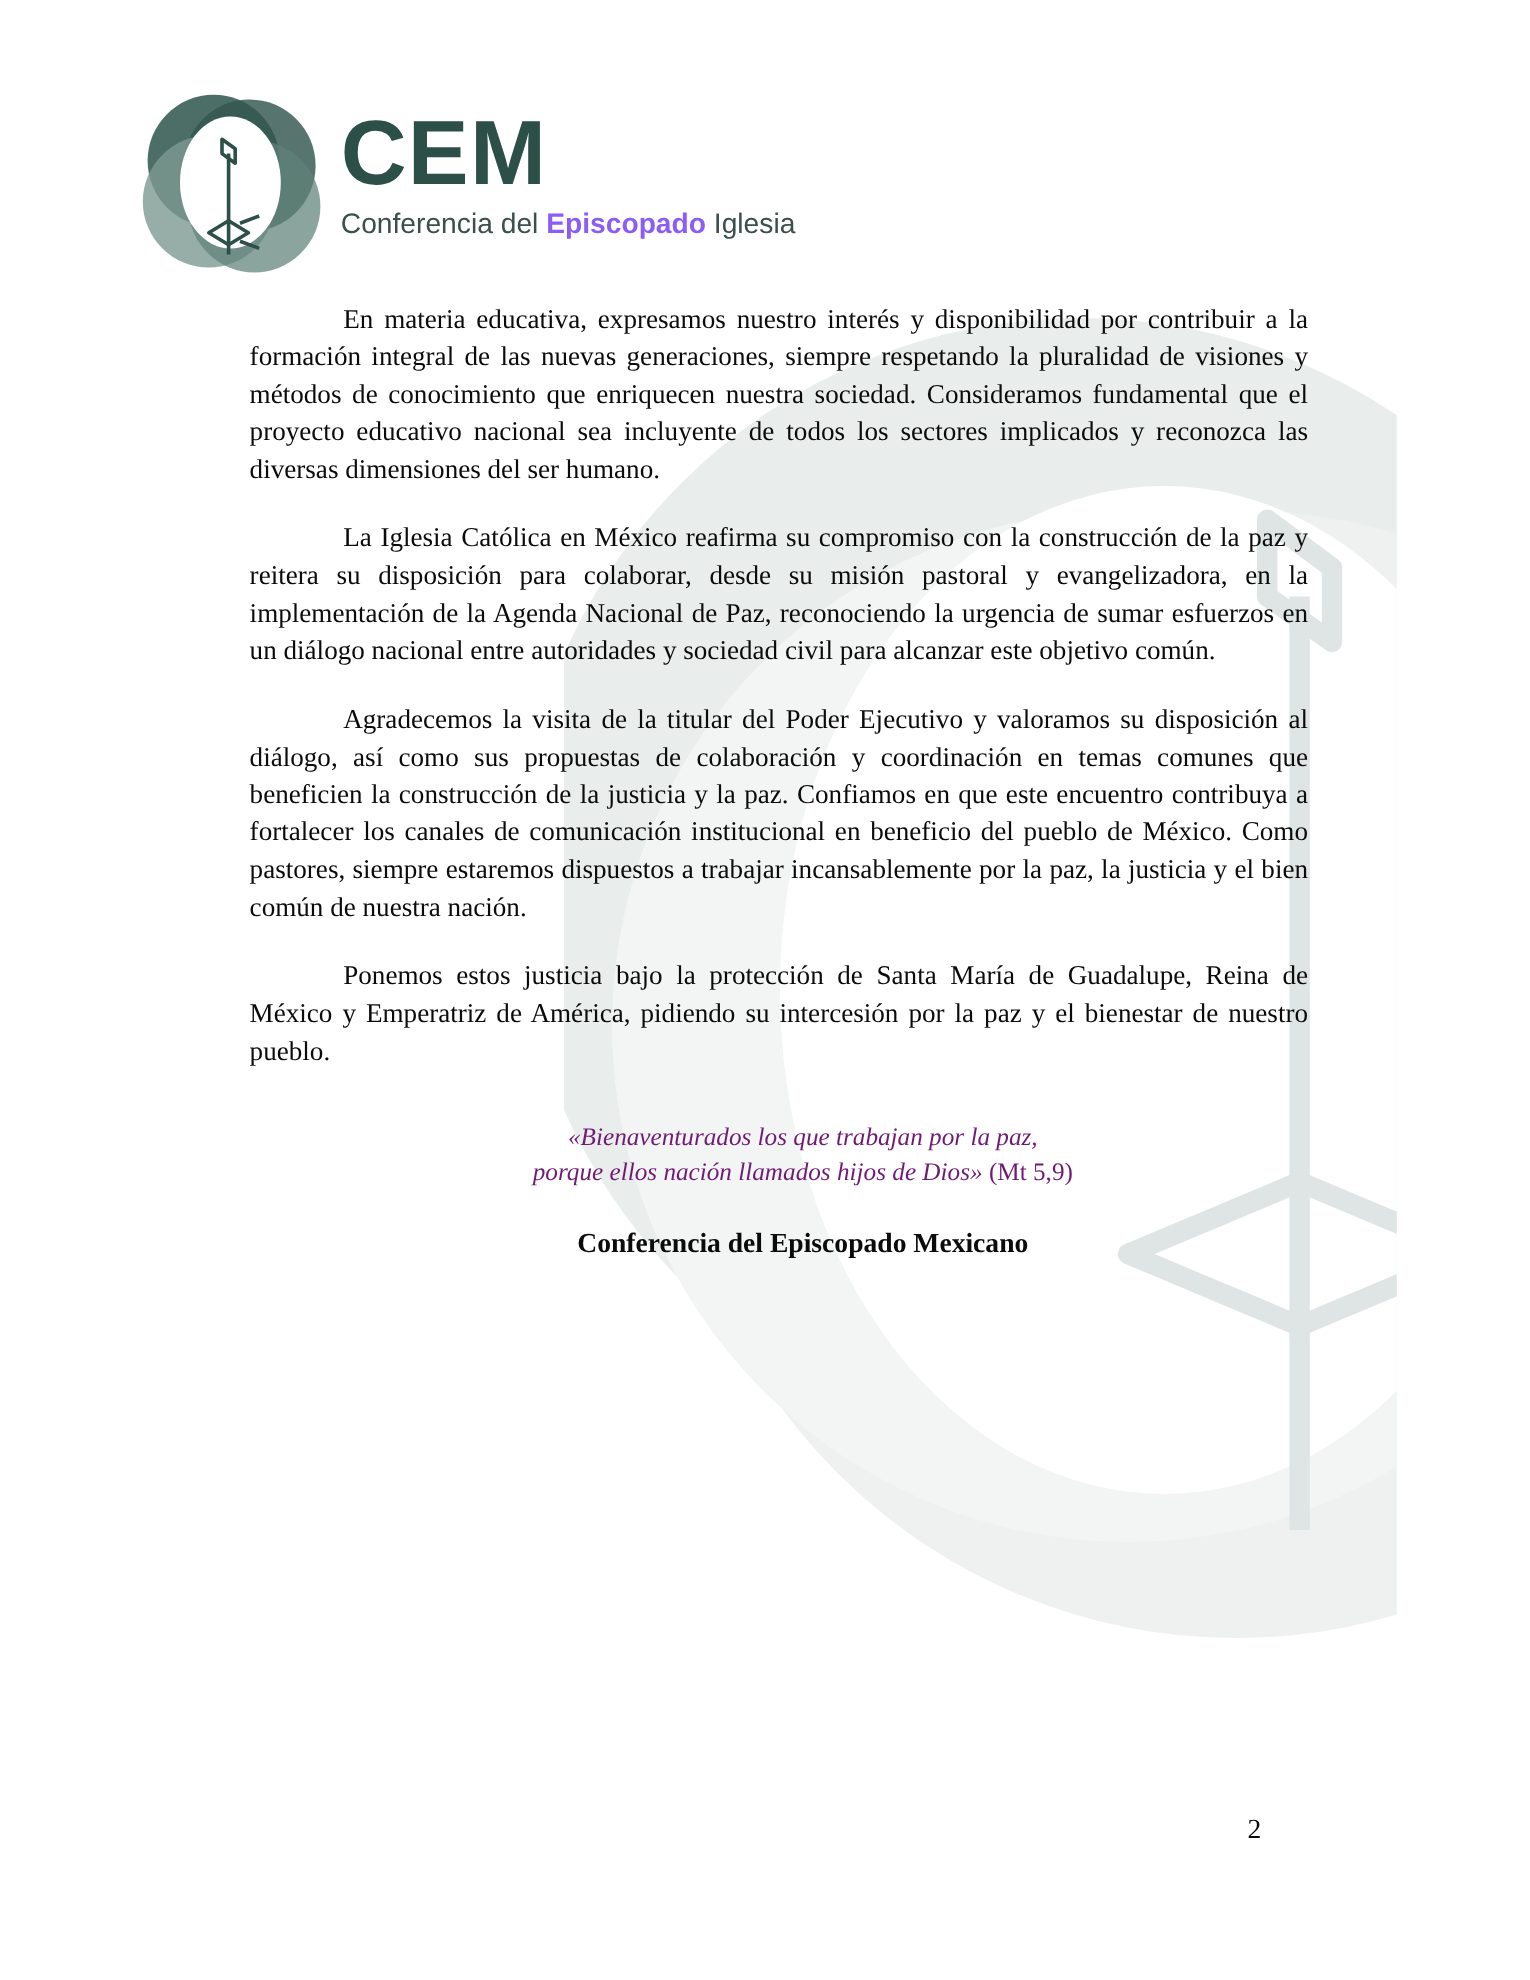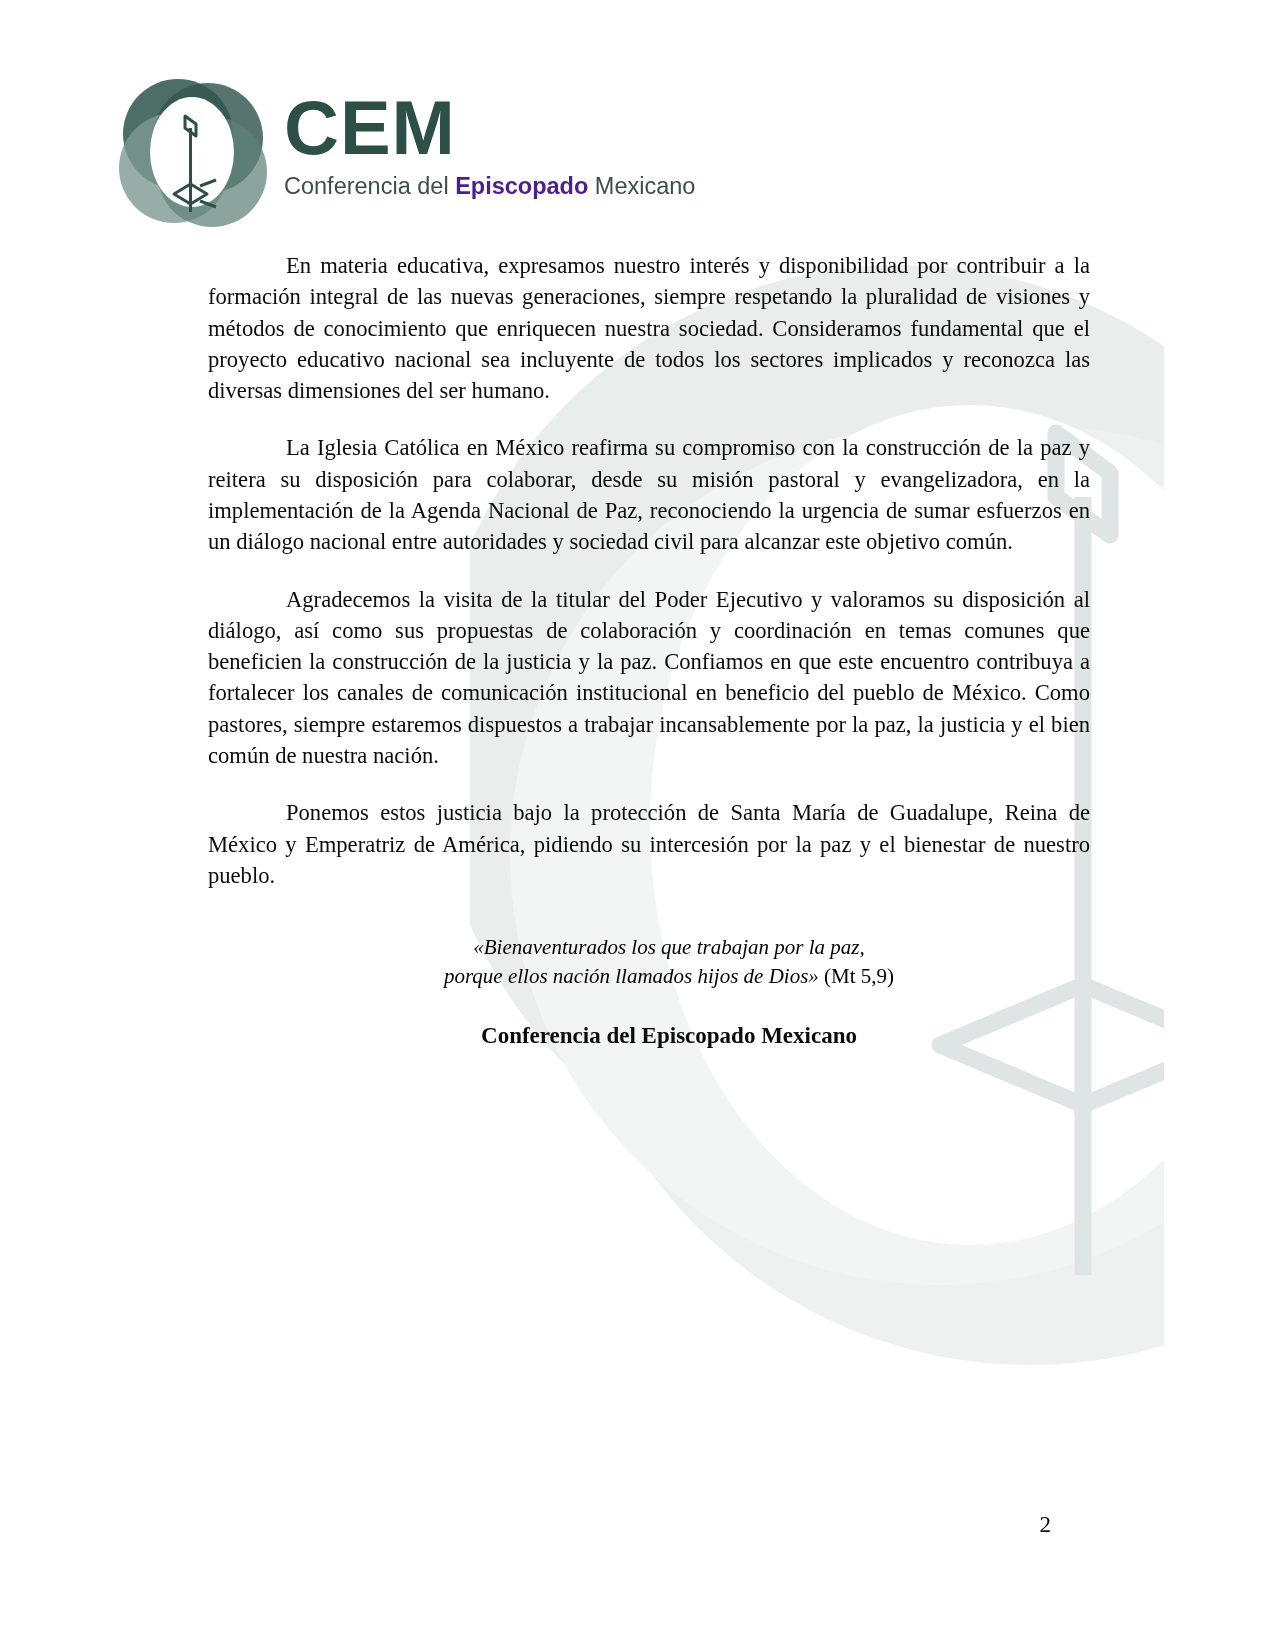--- a/index.html
+++ b/index.html
@@ -61,21 +61,21 @@
     color: #2c4f48;
   }
   .logo-sub {
     font-family: "Liberation Sans", "DejaVu Sans", sans-serif;
     font-size: 23.5px;
     line-height: 1;
     margin-top: 9px;
     color: #3c4f4c;
     white-space: nowrap;
   }
-  .logo-sub b { font-weight: bold; color: #4c1d95; }
+  .logo-sub b { font-weight: bold; color: #8b5cf6; }
 
   
   .content {
     position: absolute;
     left: 168px;
     top: 250px;
     width: 882px;
     z-index: 3;
     margin-left: 40px;
   }
@@ -89,21 +89,21 @@
     color: #0b0b0b;
     hyphens: none;
   }
   p.para:last-of-type { margin-bottom: 0; }
 
   .quote {
     margin: 42px 0 0 0;
     text-align: center;
     font-size: 21px;
     line-height: 1.38;
-    color: #000000;
+    color: #701a75;
     padding-left: 40px;
   }
   .quote .q-line { font-style: italic; }
   .quote .ref { font-style: normal; font-family: Liberation Serif, serif; }
 
   .signature {
     margin: 32px 0 0 0;
     text-align: center;
     font-weight: bold;
     font-size: 23px;
@@ -157,21 +157,21 @@
           <path d="M73 44 L84 52 L84 64 L73 56 Z"></path>
           <path d="M78.5 56 L78.5 140"></path>
           <path d="M78.5 112 L62 122 L78.5 132 L95 122 Z"></path>
           <path d="M88 114 L104 108"></path>
           <path d="M88 129 L104 135"></path>
         </g>
       </svg>
     </div>
     <div class="logo-wordmark">
       <div class="logo-cem">CEM</div>
-      <div class="logo-sub"><span>Conferencia del </span><b>Episcopado</b><span> Mexicano</span></div>
+      <div class="logo-sub"><span>Conferencia del </span><b>Episcopado</b><span> Iglesia</span></div>
     </div>
   </div>
 
   <div class="content">
     <p class="para">En materia educativa, expresamos nuestro interés y disponibilidad por contribuir a la formación integral de las nuevas generaciones, siempre respetando la pluralidad de visiones y métodos de conocimiento que enriquecen nuestra sociedad. Consideramos fundamental que el proyecto educativo nacional sea incluyente de todos los sectores implicados y reconozca las diversas dimensiones del ser humano.</p>
     <p class="para">La Iglesia Católica en México reafirma su compromiso con la construcción de la paz y reitera su disposición para colaborar, desde su misión pastoral y evangelizadora, en la implementación de la Agenda Nacional de Paz, reconociendo la urgencia de sumar esfuerzos en un diálogo nacional entre autoridades y sociedad civil para alcanzar este objetivo común.</p>
     <p class="para">Agradecemos la visita de la titular del Poder Ejecutivo y valoramos su disposición al diálogo, así como sus propuestas de colaboración y coordinación en temas comunes que beneficien la construcción de la justicia y la paz. Confiamos en que este encuentro contribuya a fortalecer los canales de comunicación institucional en beneficio del pueblo de México. Como pastores, siempre estaremos dispuestos a trabajar incansablemente por la paz, la justicia y el bien común de nuestra nación.</p>
     <p class="para">Ponemos estos justicia bajo la protección de Santa María de Guadalupe, Reina de México y Emperatriz de América, pidiendo su intercesión por la paz y el bienestar de nuestro pueblo.</p>
 
     <div class="quote">

